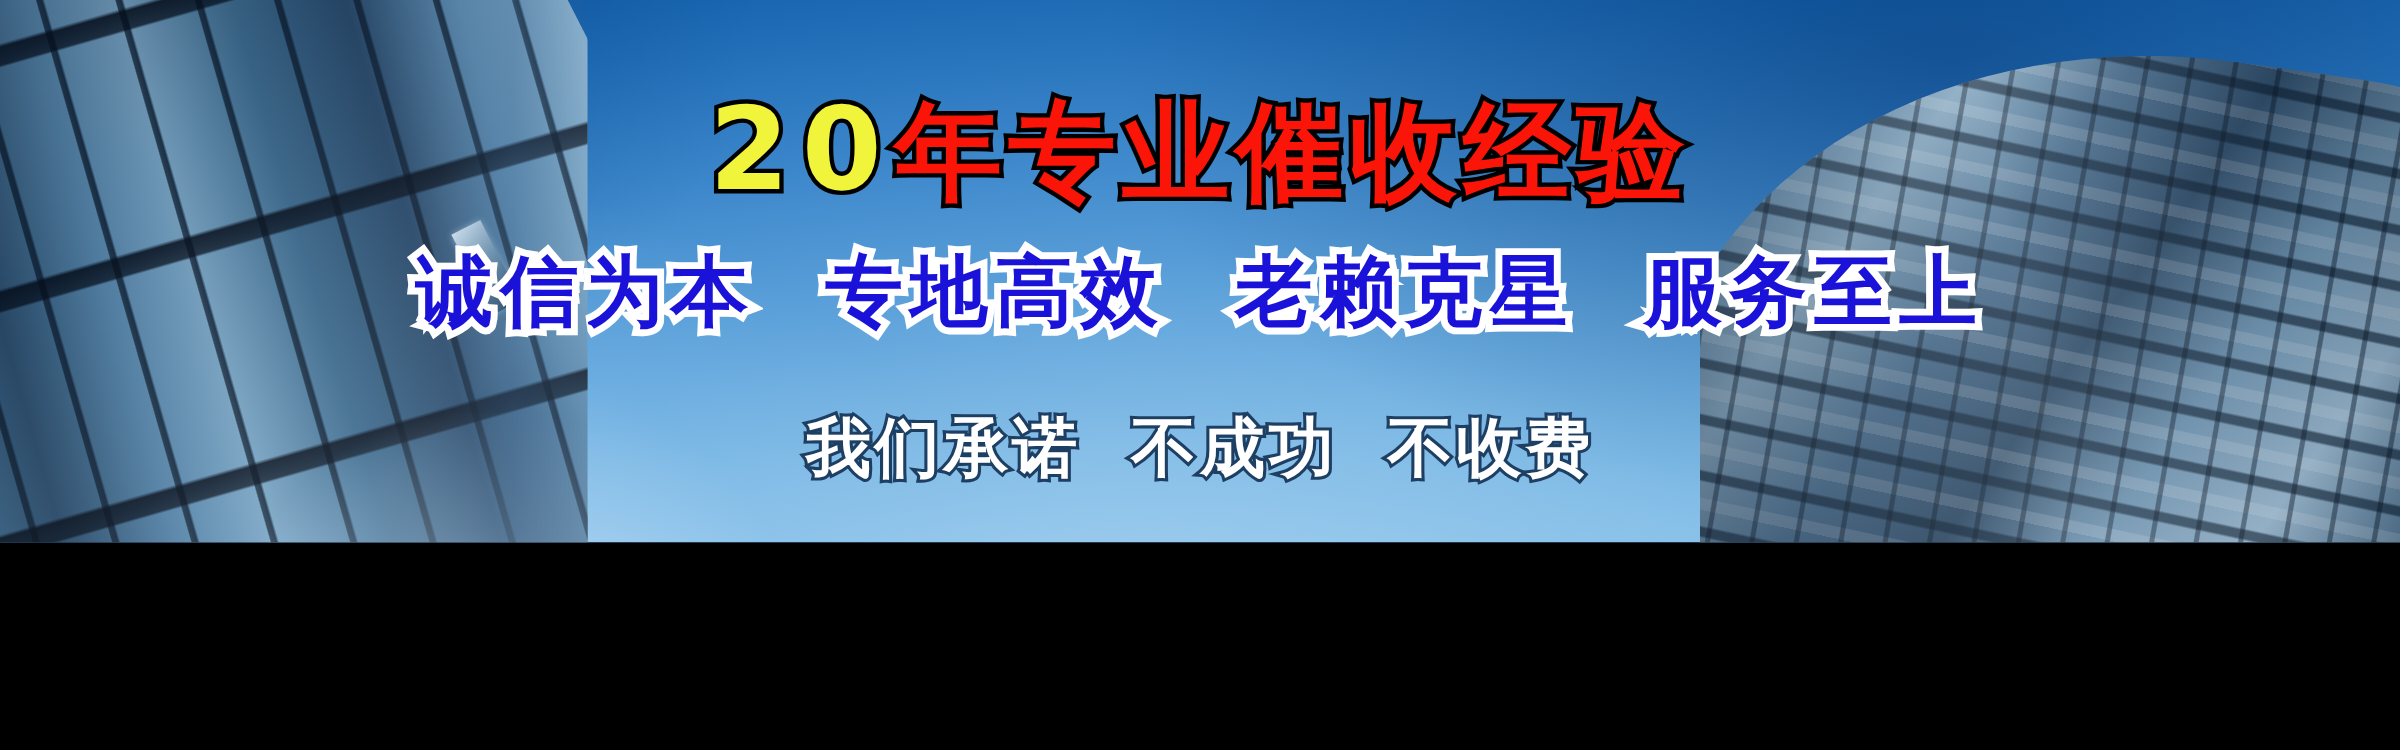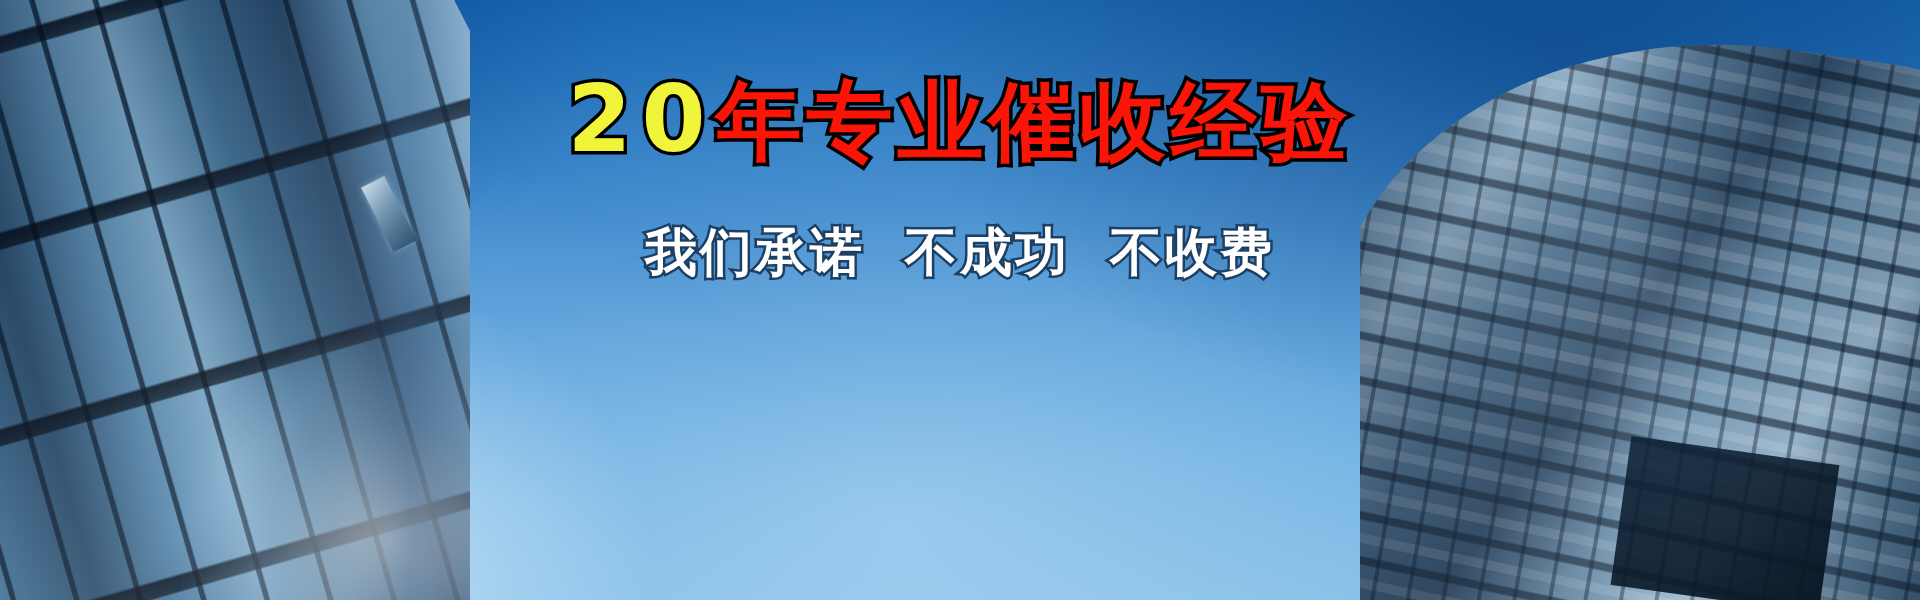--- a/index.html
+++ b/index.html
@@ -3,21 +3,21 @@
 <meta charset="utf-8">
 <style>
   html, body {
     margin: 0;
     padding: 0;
     background: #000;
   }
   #banner {
     position: relative;
     width: 1920px;
-    height: 600px;
+    height: 434px;
     overflow: hidden;
     font-family: "Liberation Sans", "DejaVu Sans", sans-serif;
     background: #2f79c4;
   }
 
   
   .sky {
     position: absolute;
     inset: 0;
     background:
@@ -296,19 +296,22 @@
     </div>
     <div class="rb-darkblock"></div>
   </div>
 
   <div class="text-layer">
 
     <div class="headline">
       <span class="num">20</span><span class="red">年专业催收经验</span>
     </div>
 
+    <div class="slogan">
+      <span>诚信为本</span><span class="gap"> </span><span>专地高效</span><span class="gap"> </span><span>老赖克星</span><span class="gap"> </span><span>服务至上</span>
+    </div>
 
     <div class="promise">
       <span>我们承诺</span><span class="sp"> </span><span>不成功</span><span class="sp"> </span><span>不收费</span>
     </div>
 
   </div>
 </div>
 
 </body></html>

